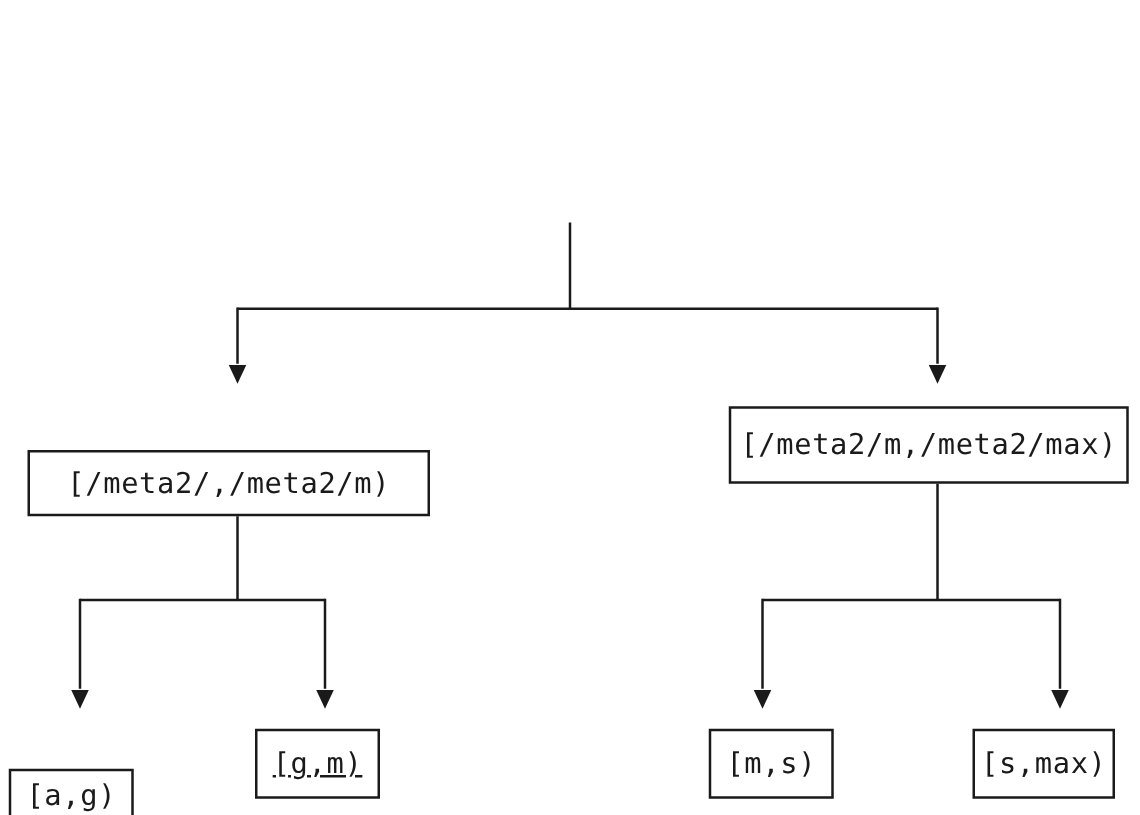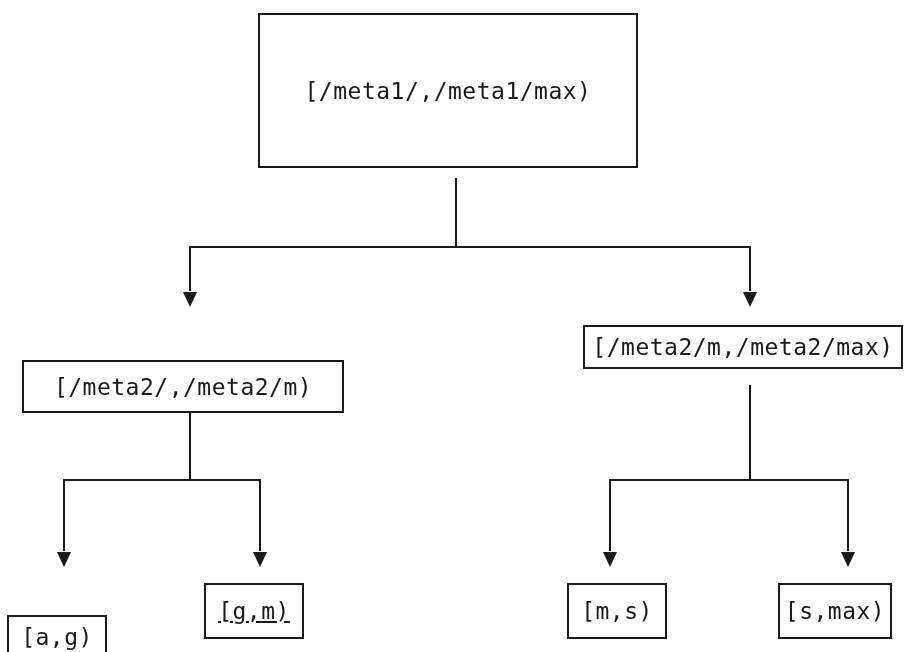--- a/index.html
+++ b/index.html
@@ -30,21 +30,21 @@
     background: #ffffff;
     display: flex;
     align-items: center;
     justify-content: center;
     font-size: 23px;
     letter-spacing: 0.5px;
     white-space: nowrap;
   }
   .n-root  { left: 258px; top:  13px; width: 380px; height: 155px; }
   .n-left  { left:  22px; top: 325px; width: 322px; height:  53px; margin-top: 35px; }
-  .n-right { left: 583px; top: 325px; width: 320px; height:  44px; }
+  .n-right { left: 583px; top: 325px; width: 320px; height:  62px; }
   .n-ag    { left:   7px; top: 583px; width: 100px; height:  44px; margin-top: 32px; }
   .n-gm    { left: 204px; top: 583px; width: 100px; height:  56px; text-decoration: underline; }
   .n-ms    { left: 554px; top: 583px; width: 100px; height:  56px; margin-left: 13px; }
   .n-smax  { left: 778px; top: 583px; width: 114px; height:  56px; }
 </style>
 </head>
 <body>
 
 <div class="canvas">
 
@@ -66,23 +66,20 @@
     <g fill="#1a1a1a" stroke="none">
       <polygon points="183,292 197,292 190,307"></polygon>
       <polygon points="743,292 757,292 750,307"></polygon>
       <polygon points="57,552 71,552 64,567"></polygon>
       <polygon points="253,552 267,552 260,567"></polygon>
       <polygon points="603,552 617,552 610,567"></polygon>
       <polygon points="841,552 855,552 848,567"></polygon>
     </g>
   </svg>
 
-  <div class="node n-root">
-    <span>[/meta1/,/meta1/max)</span>
-  </div>
 
   <div class="node n-left">
     <span>[/meta2/,/meta2/m)</span>
   </div>
 
   <div class="node n-right">
     <span>[/meta2/m,/meta2/max)</span>
   </div>
 
   <div class="node n-ag">

